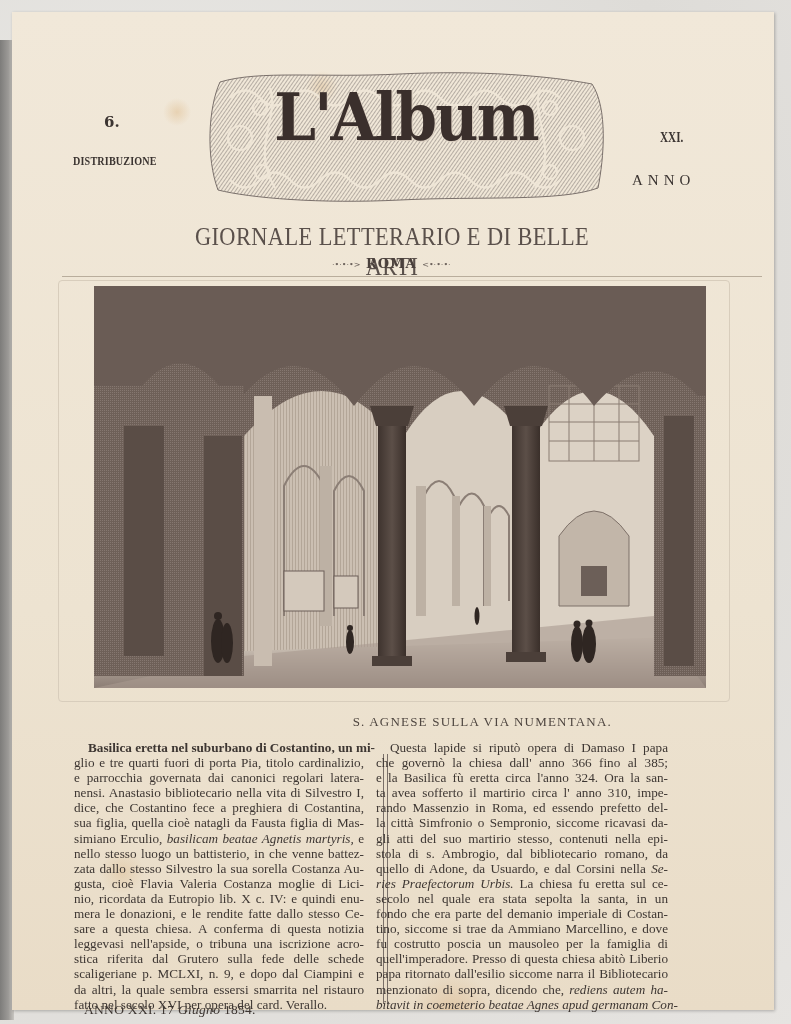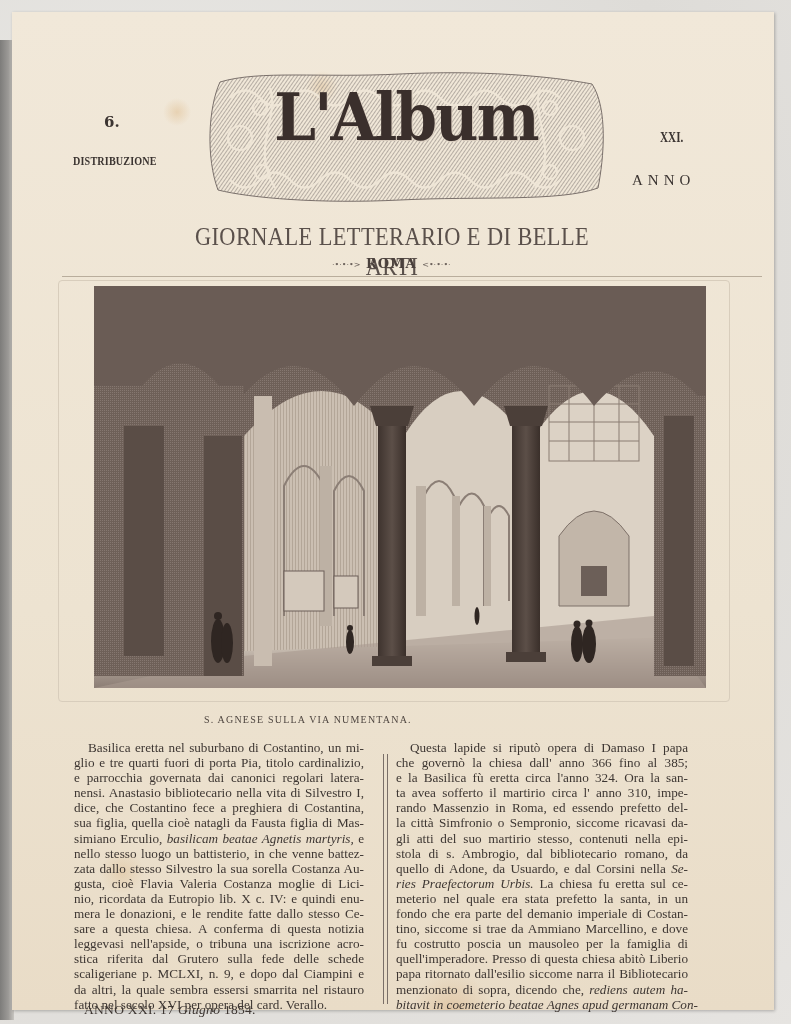--- a/index.html
+++ b/index.html
@@ -67,30 +67,30 @@
     }
     .plate-mark {
       position: absolute; left: 46px; top: 268px; width: 670px; height: 420px;
       border: 1px solid #d8cdbc; border-radius: 4px;
     }
     .engraving {
       position: absolute; left: 82px; top: 274px; width: 612px; height: 402px;
       overflow: hidden; background: #cfc4b6;
     }
     .caption {
-      position: absolute; left: 192px; top: 702px; width: 400px; text-align: left;
-      font-family: "Liberation Serif", serif; font-size: 10px; letter-spacing: 1.2px; color: #4f4640;
+      position: absolute; left: 200px; top: 702px; width: 400px; text-align: right;
+      font-family: "Liberation Serif", serif; font-size: 13px; letter-spacing: 1.2px; color: #4f4640;
     }
     .col {
       position: absolute; top: 728px; width: 290px;
       font-family: "Liberation Serif", serif; font-size: 13.2px; line-height: 15.1px;
       color: #3d3632; text-align: justify;
     }
     .col-left { left: 62px; }
-    .col-right { left: 384px; width: 292px; }
+    .col-right { left: 364px; width: 292px; }
     .col .ln { display: block; white-space: nowrap; text-align-last: justify; text-align: justify; }
     .col .ln.last { text-align-last: left; }
     .col .it { font-style: italic; font-family: Liberation Serif, serif; }
     .divider {
       position: absolute; left: 371px; top: 742px; width: 3px; height: 250px;
       border-left: 1px solid #7a6f68; border-right: 1px solid #7a6f68;
     }
     .footer-date {
       position: absolute; left: 72px; top: 990px;
       font-family: "Liberation Serif", serif; font-size: 13.5px; color: #3d3632; letter-spacing: .3px;
@@ -231,21 +231,21 @@
         <ellipse cx="495" cy="358" rx="7" ry="19"></ellipse>
           <circle cx="495" cy="337" r="3.5"></circle>
         <ellipse cx="383" cy="330" rx="2.5" ry="9"></ellipse>
       </g>
     </svg>
   </div>
 
   <div class="caption">S. AGNESE SULLA VIA NUMENTANA.</div>
 
   <div class="col col-left" id="colL">
-      <span class="ln" style="text-indent: 14px;"><span>Basilica eretta nel suburbano di Costantino, un mi-</span></span>
+      <span class="ln" style="text-indent: 14px; font-weight: bold;"><span>Basilica eretta nel suburbano di Costantino, un mi-</span></span>
       <span class="ln"><span>glio e tre quarti fuori di porta Pia, titolo cardinalizio,</span></span>
       <span class="ln"><span>e parrocchia governata dai canonici regolari latera-</span></span>
       <span class="ln"><span>nensi. Anastasio bibliotecario nella vita di Silvestro I,</span></span>
       <span class="ln"><span>dice, che Costantino fece a preghiera di Costantina,</span></span>
       <span class="ln"><span>sua figlia, quella cioè natagli da Fausta figlia di Mas-</span></span>
       <span class="ln"><span>simiano Erculio, </span><span class="it">basilicam beatae Agnetis martyris,</span><span> e</span></span>
       <span class="ln"><span>nello stesso luogo un battisterio, in che venne battez-</span></span>
       <span class="ln"><span>zata dallo stesso Silvestro la sua sorella Costanza Au-</span></span>
       <span class="ln"><span>gusta, cioè Flavia Valeria Costanza moglie di Lici-</span></span>
       <span class="ln"><span>nio, ricordata da Eutropio lib. X c. IV: e quindi enu-</span></span>
@@ -262,21 +262,21 @@
       <span class="ln" style="text-indent: 14px;"><span>Questa lapide si riputò opera di Damaso I papa</span></span>
       <span class="ln"><span>che governò la chiesa dall' anno 366 fino al 385;</span></span>
       <span class="ln"><span>e la Basilica fù eretta circa l'anno 324. Ora la san-</span></span>
       <span class="ln"><span>ta avea sofferto il martirio circa l' anno 310, impe-</span></span>
       <span class="ln"><span>rando Massenzio in Roma, ed essendo prefetto del-</span></span>
       <span class="ln"><span>la città Simfronio o Sempronio, siccome ricavasi da-</span></span>
       <span class="ln"><span>gli atti del suo martirio stesso, contenuti nella epi-</span></span>
       <span class="ln"><span>stola di s. Ambrogio, dal bibliotecario romano, da</span></span>
       <span class="ln"><span>quello di Adone, da Usuardo, e dal Corsini nella </span><span class="it">Se-</span></span>
       <span class="ln"><span class="it">ries Praefectorum Urbis.</span><span> La chiesa fu eretta sul ce-</span></span>
-      <span class="ln"><span>meterio nel quale era stata prefetto la santa, in un</span></span>
+      <span class="ln"><span>secolo nel quale era stata sepolta la santa, in un</span></span>
       <span class="ln"><span>fondo che era parte del demanio imperiale di Costan-</span></span>
       <span class="ln"><span>tino, siccome si trae da Ammiano Marcellino, e dove</span></span>
       <span class="ln"><span>fu costrutto poscia un mausoleo per la famiglia di</span></span>
       <span class="ln"><span>quell'imperadore. Presso di questa chiesa abitò Liberio</span></span>
       <span class="ln"><span>papa ritornato dall'esilio siccome narra il Bibliotecario</span></span>
       <span class="ln"><span>menzionato di sopra, dicendo che, </span><span class="it">rediens autem ha-</span></span>
       <span class="ln last"><span class="it">bitavit in coemeterio beatae Agnes apud germanam Con-</span></span>
     </div>
 
   <div class="footer-date">

